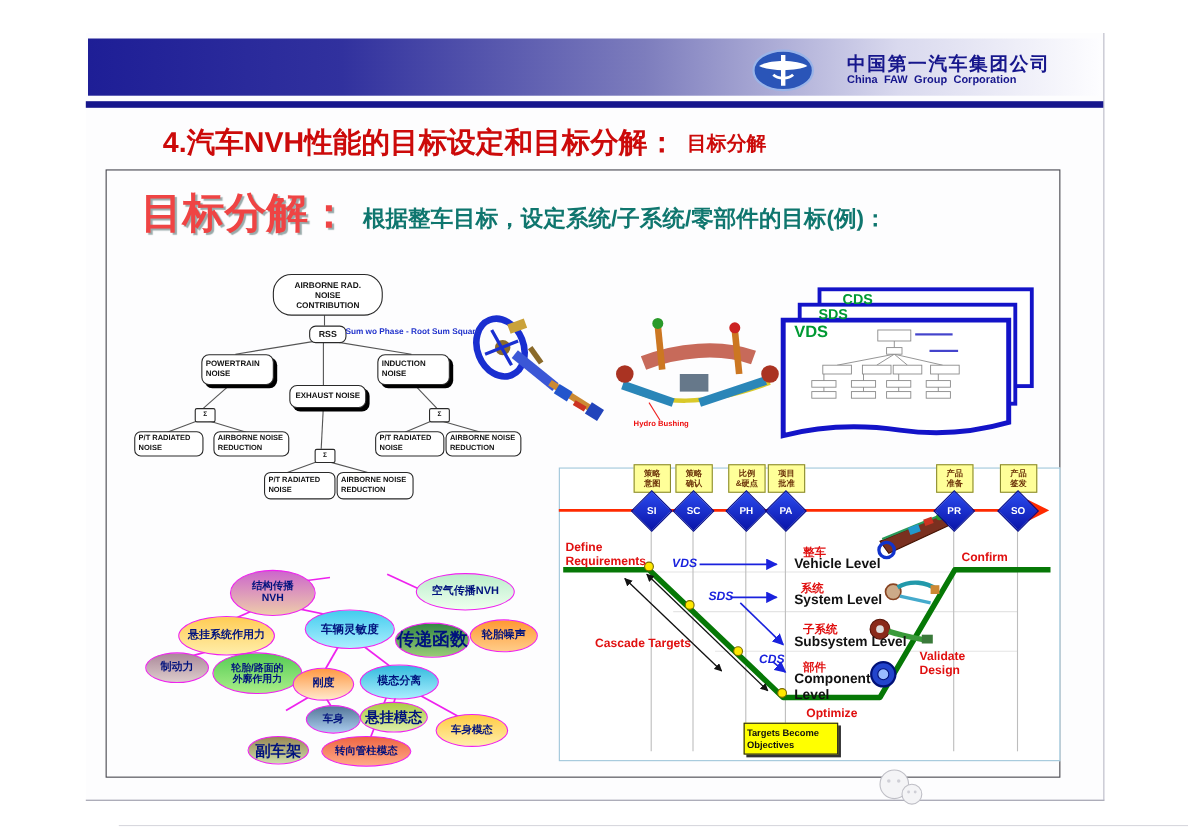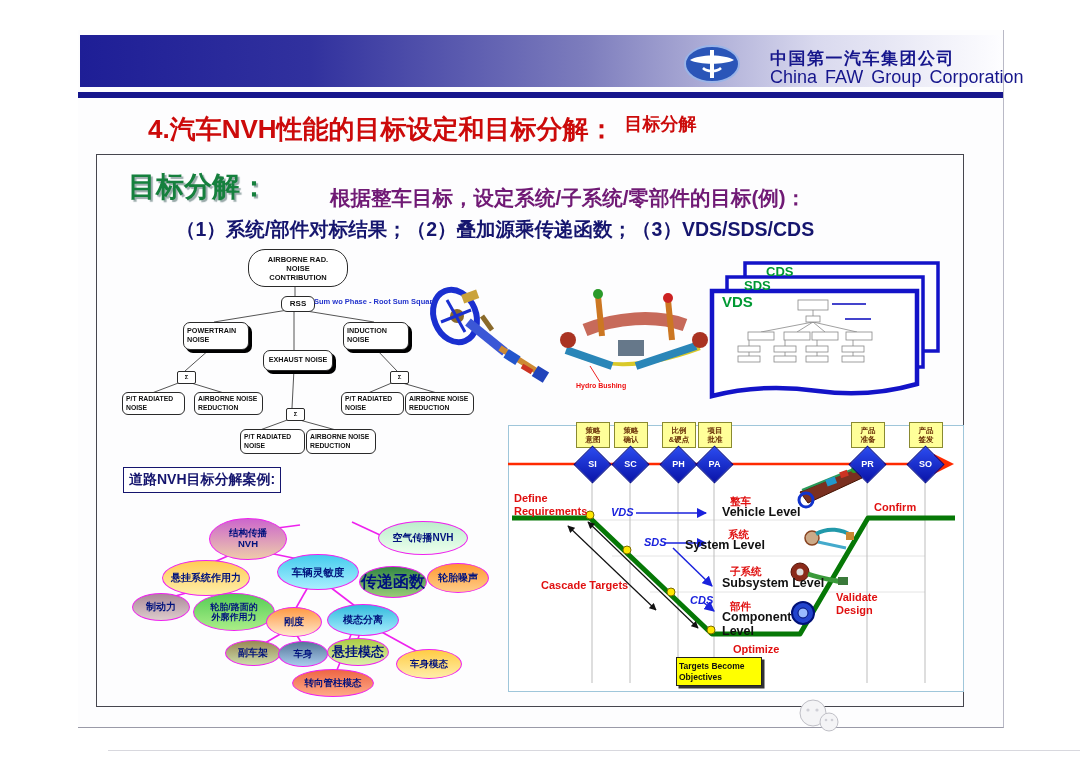--- a/index.html
+++ b/index.html
@@ -7,27 +7,27 @@
         font-family:"Liberation Sans","DejaVu Sans",sans-serif;}
   .abs{position:absolute;}
   .pre{white-space:pre-line;}
   
   .slide{position:absolute;left:78px;top:30px;width:925px;height:697px;background:#fdfdfe;
          border-right:1px solid #b9b9c6;border-bottom:1px solid #9a9aa8;}
   .gradbar{position:absolute;left:2px;top:5px;width:921px;height:52px;
            background:linear-gradient(to right,#1e1e96 0%,#31319e 25%,#7d7dbd 55%,#d9d9ee 80%,#fdfdff 100%);}
   .divider{position:absolute;left:0;top:62px;width:925px;height:6px;background:#16168c;}
   .co-cn{font-size:17px;font-weight:bold;color:#16168c;letter-spacing:1.5px;}
-  .co-en{font-size:18px;font-weight:normal;color:#16168c;word-spacing:3px;}
+  .co-en{font-size:10px;font-weight:bold;color:#16168c;word-spacing:3px;}
   .title-main{font-size:26px;font-weight:bold;color:#cc0a0a;}
   .title-sub{font-size:18px;font-weight:bold;color:#cc0a0a;}
   .content-box{position:absolute;left:96px;top:154px;width:866px;height:551px;background:#fdfdfe;
                border:1.5px solid #46464e;}
-  .lead{font-size:28px;font-weight:bold;color:#15803d;text-shadow:2px 2px 1px #9aa;}
-  .introbody{font-size:20.5px;font-weight:bold;color:#701a75;}
+  .lead{font-size:38px;font-weight:bold;color:#ef4444;text-shadow:2px 2px 1px #9aa;}
+  .introbody{font-size:20.5px;font-weight:bold;color:#0f766e;}
   .introitems{font-size:19.5px;font-weight:bold;color:#15156e;}
   
   .tbox{position:absolute;background:#fff;border:1px solid #2a2a2a;border-radius:6px;
         font-size:6.8px;font-weight:bold;color:#111;line-height:1.2;display:flex;align-items:center;
         padding:1px 3px;z-index:2;}
   .tbox.center{justify-content:center;text-align:center;}
   .tbox.shadow{box-shadow:3px 3px 0 #000;border-radius:7px;font-size:7.2px;}
   .rssnote{position:absolute;font-size:7.5px;font-weight:bold;color:#2233cc;z-index:2;}
   
   .bub{position:absolute;border:1.6px solid #ee22ee;border-radius:50%;display:flex;align-items:center;
@@ -236,30 +236,29 @@
   <svg class="abs" style="left:683px;top:44px;z-index:2" width="58" height="40" viewBox="0 0 58 40">
     <ellipse cx="29" cy="20" rx="27" ry="18" fill="#2a55b8"></ellipse>
     <ellipse cx="29" cy="20" rx="27" ry="18" fill="none" stroke="#9ab4e8" stroke-width="2"></ellipse>
     <path d="M27,6 h4 v28 h-4 Z" fill="#fff"></path>
     <path d="M7,16 C16,10 42,10 51,16 C42,21 16,21 7,16 Z" fill="#fff"></path>
     <path d="M20,24 C24,28 34,28 38,24" stroke="#fff" stroke-width="2.5" fill="none"></path>
   </svg>
   <div class="abs co-cn" style="left:770px;top:47px;z-index:2">中国第一汽车集团公司</div>
   <div class="abs co-en" style="left:770px;top:67px;z-index:2">China FAW Group Corporation</div>
 
-  <div class="abs" style="left:148px;top:112px;display:flex;align-items:flex-start;gap:10px;z-index:2">
+  <div class="abs" style="left:148px;top:112px;display:flex;align-items:center;gap:10px;z-index:2">
     <span class="title-main">4.汽车NVH性能的目标设定和目标分解：</span>
     <span class="title-sub">目标分解</span>
   </div>
 
   <div class="content-box"></div>
 
   <div class="abs lead" style="left:128px;top:168px;z-index:2">目标分解：</div>
   <div class="abs introbody" style="left:330px;top:184px;z-index:2">根据整车目标，设定系统/子系统/零部件的目标(例)：</div>
-  <div class="abs introitems" style="left:176px;top:216px;z-index:2">（1）系统/部件对标结果；（2）叠加源乘传递函数；（3）VDS/SDS/CDS</div>
 
   <div class="tbox center pre" style="left:248px;top:249px;width:92px;height:34px;border-radius:17px;font-size:7.5px">AIRBORNE RAD.
 NOISE
 CONTRIBUTION</div>
   <div class="tbox center" style="left:281px;top:296px;width:26px;height:12px;font-size:8px">RSS</div>
   <div class="rssnote" style="left:314px;top:297px">Sum wo Phase - Root Sum Square</div>
   <div class="tbox shadow pre" style="left:183px;top:322px;width:58px;height:24px">POWERTRAIN
 NOISE</div>
   <div class="tbox shadow center" style="left:263px;top:350px;width:62px;height:17px">EXHAUST NOISE</div>
   <div class="tbox shadow pre" style="left:343px;top:322px;width:58px;height:24px">INDUCTION
@@ -279,21 +278,20 @@
 NOISE</div>
   <div class="tbox pre" style="left:306px;top:429px;width:62px;height:21px">AIRBORNE NOISE
 REDUCTION</div>
 
   <div class="abs" style="left:576px;top:382px;font-size:7px;font-weight:bold;color:#ee1111;z-index:2">Hydro Bushing</div>
 
   <div class="doclab" style="left:766px;top:264px">CDS</div>
   <div class="doclab" style="left:744px;top:278px">SDS</div>
   <div class="doclab" style="left:722px;top:293px;font-size:15px">VDS</div>
 
-  <div class="caption-box" style="left:123px;top:467px;height:24px">道路NVH目标分解案例:</div>
   <div class="bub pre" style="left:209px;top:518px;width:76px;height:40px;font-size:9.5px;
        background:linear-gradient(180deg,#cc66cc,#eeccaa)">结构传播
 NVH</div>
   <div class="bub" style="left:378px;top:521px;width:88px;height:32px;font-size:10px;
        background:linear-gradient(180deg,#bbeecc,#eeffee)">空气传播NVH</div>
   <div class="bub" style="left:162px;top:560px;width:86px;height:34px;font-size:10px;
        background:linear-gradient(180deg,#ffcc55,#ffeeaa)">悬挂系统作用力</div>
   <div class="bub" style="left:277px;top:554px;width:80px;height:34px;font-size:10.5px;
        background:linear-gradient(180deg,#44ccee,#aaeeff)">车辆灵敏度</div>
   <div class="bub" style="left:359px;top:566px;width:66px;height:30px;font-size:16px;
@@ -302,21 +300,21 @@
        background:linear-gradient(180deg,#ff9933,#ffcc88)">轮胎噪声</div>
   <div class="bub" style="left:132px;top:593px;width:56px;height:26px;font-size:10px;
        background:linear-gradient(180deg,#aa8899,#ddcccc)">制动力</div>
   <div class="bub pre" style="left:193px;top:593px;width:80px;height:36px;font-size:9px;
        background:linear-gradient(180deg,#55cc55,#aaee88)">轮胎/路面的
 外廓作用力</div>
   <div class="bub" style="left:266px;top:607px;width:54px;height:28px;font-size:10px;
        background:linear-gradient(180deg,#ff9944,#ffe8cc)">刚度</div>
   <div class="bub" style="left:327px;top:604px;width:70px;height:30px;font-size:10px;
        background:linear-gradient(180deg,#33bbdd,#aaeeff)">模态分离</div>
-  <div class="bub" style="left:225px;top:640px;width:54px;height:24px;font-size:10px;
+  <div class="bub" style="left:225px;top:669px;width:54px;height:24px;font-size:14px;
        background:linear-gradient(180deg,#998855,#ccddaa)">副车架</div>
   <div class="bub" style="left:278px;top:641px;width:48px;height:24px;font-size:9.5px;
        background:linear-gradient(180deg,#557799,#aaccee)">车身</div>
   <div class="bub" style="left:327px;top:638px;width:60px;height:26px;font-size:13px;
        background:linear-gradient(180deg,#aacc44,#ddeeaa)">悬挂模态</div>
   <div class="bub" style="left:396px;top:649px;width:64px;height:28px;font-size:9.5px;
        background:linear-gradient(180deg,#ffcc44,#ffeeaa)">车身模态</div>
   <div class="bub" style="left:292px;top:669px;width:80px;height:26px;font-size:9.5px;
        background:linear-gradient(180deg,#ee6644,#ffaa88)">转向管柱模态</div>
 
@@ -355,21 +353,21 @@
     </div>
 
   <div class="redlab pre" style="left:514px;top:492px">Define
 Requirements</div>
   <div class="speclab" style="left:611px;top:506px">VDS</div>
   <div class="speclab" style="left:644px;top:536px">SDS</div>
   <div class="speclab" style="left:690px;top:594px">CDS</div>
   <div class="lvl-cn" style="left:730px;top:495px">整车</div>
   <div class="lvl-en" style="left:722px;top:506px">Vehicle Level</div>
   <div class="lvl-cn" style="left:728px;top:528px">系统</div>
-  <div class="lvl-en" style="left:685px;top:539px">System Level</div>
+  <div class="lvl-en" style="left:722px;top:539px">System Level</div>
   <div class="lvl-cn" style="left:730px;top:565px">子系统</div>
   <div class="lvl-en" style="left:722px;top:577px">Subsystem Level</div>
   <div class="lvl-cn" style="left:730px;top:600px">部件</div>
   <div class="lvl-en pre" style="left:722px;top:611px">Component
 Level</div>
   <div class="redlab" style="left:541px;top:579px">Cascade Targets</div>
   <div class="redlab" style="left:874px;top:501px">Confirm</div>
   <div class="redlab pre" style="left:836px;top:591px">Validate
 Design</div>
   <div class="redlab" style="left:733px;top:643px">Optimize</div>

